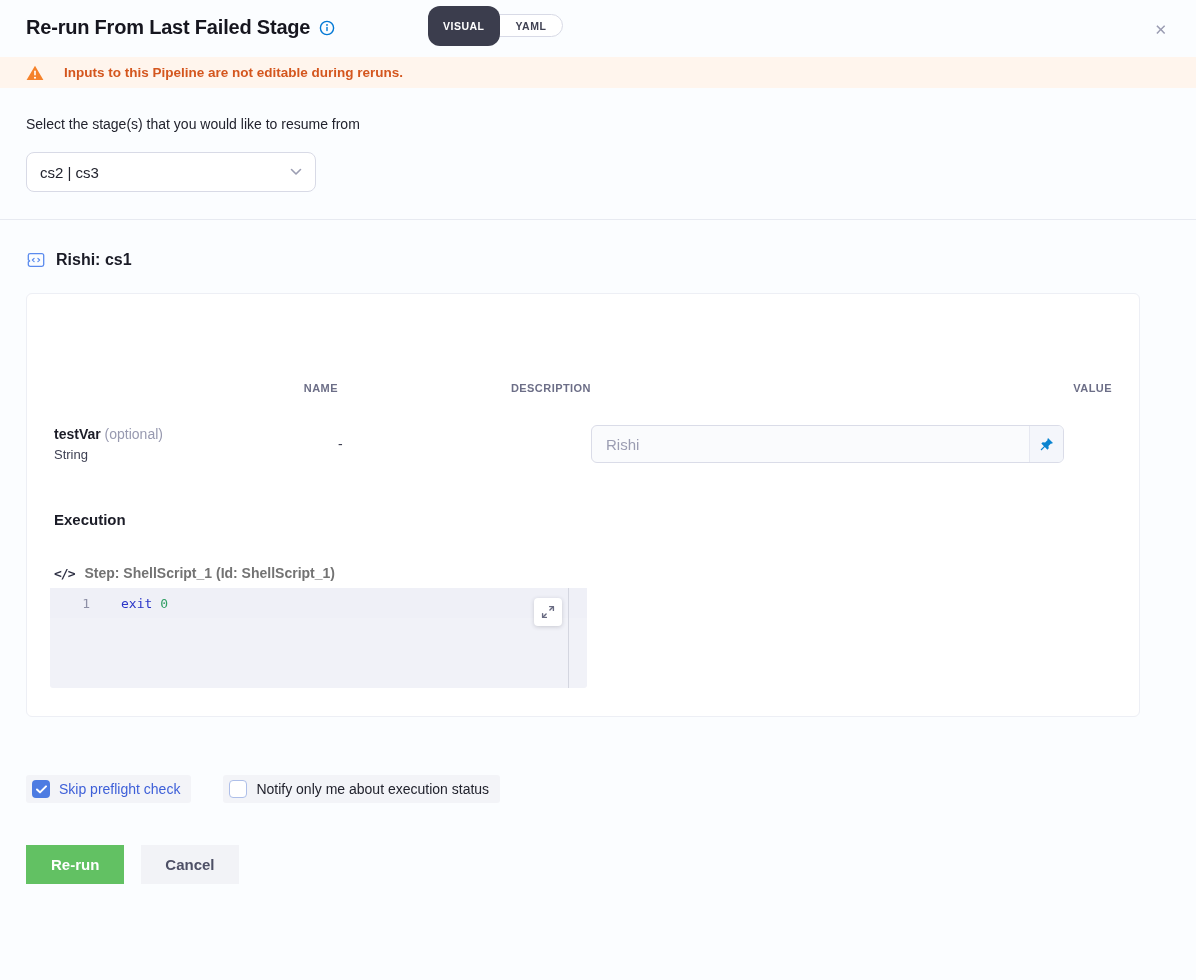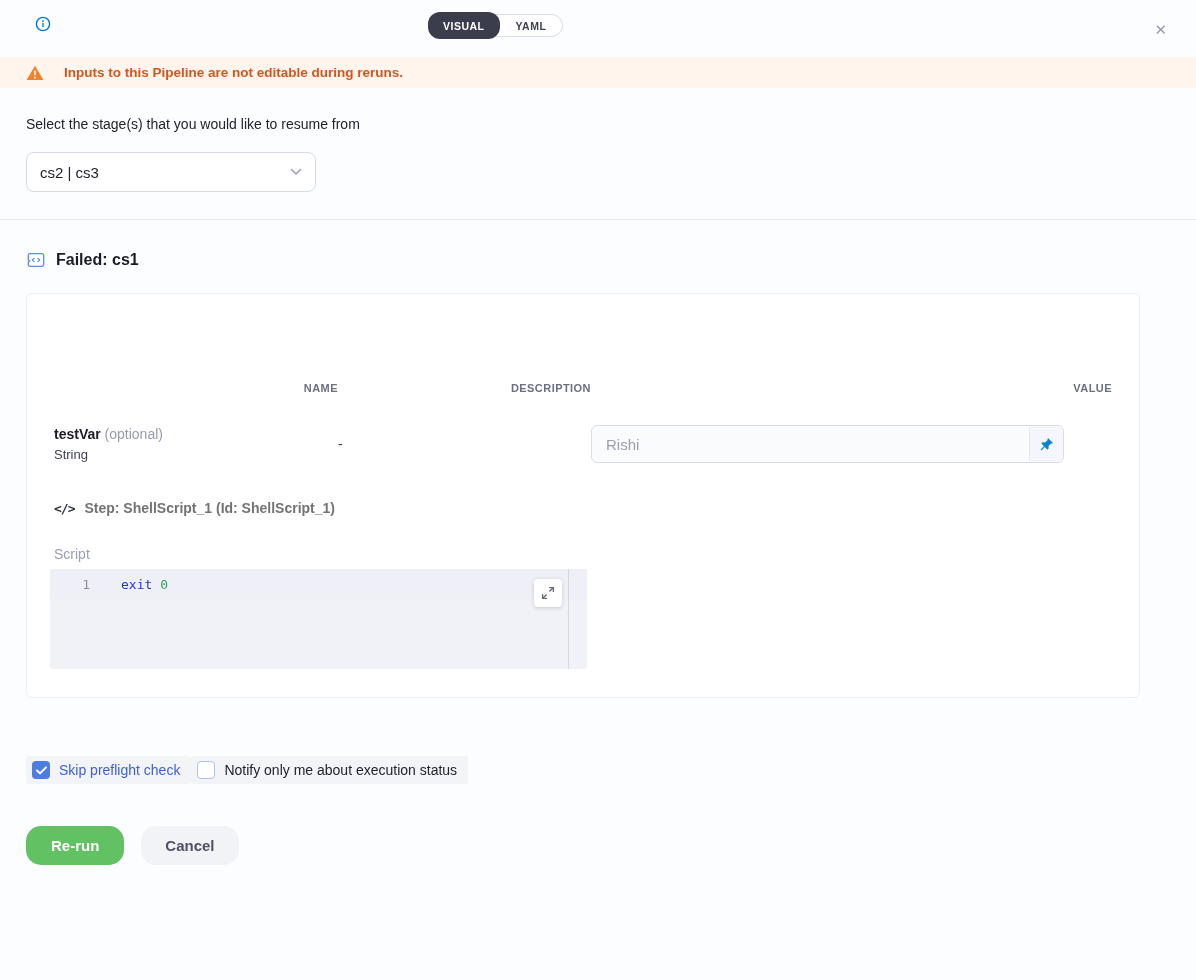--- a/index.html
+++ b/index.html
@@ -14,21 +14,21 @@
   }
 
   
   .header { position: relative; height: 57px; }
   .title-row { display: flex; align-items: center; padding: 16px 0 0 26px; }
   .page-title { font-size: 20px; font-weight: 700; color: #16161f; letter-spacing: -0.2px; }
   .info-icon { margin-left: 9px; display: flex; align-items: center; cursor: pointer; }
   .toggle { position: absolute; left: 428px; top: 14px; display: flex; align-items: center;
             border: 1px solid #d8dae6; border-radius: 12px; background: #fff; height: 23px; }
   .toggle-visual { background: #3b3d4d; color: #fff; border-radius: 12px; padding: 0 15px;
-                   font-size: 10.5px; font-weight: 700; letter-spacing: 0.5px; height: 27px;
+                   font-size: 10.5px; font-weight: 700; letter-spacing: 0.5px; height: 40px;
                    display: flex; align-items: center; margin: -1px 0 -1px -1px; cursor: pointer; }
   .toggle-yaml { color: #3f4152; padding: 0 16px; font-size: 10.5px; font-weight: 700;
                  letter-spacing: 0.5px; display: flex; align-items: center; cursor: pointer; }
   .close-btn { position: absolute; right: 29px; top: 22px; font-size: 15px; color: #9a9cb2;
                cursor: pointer; line-height: 1; }
 
   
   .banner { height: 31px; background: #fff5ed; display: flex; align-items: center;
             padding-left: 26px; gap: 20px; }
   .banner-text { color: #d4561e; font-size: 13.5px; font-weight: 700; }
@@ -81,42 +81,43 @@
   .code { font-family: "DejaVu Sans Mono", monospace; font-size: 13px; padding-left: 11px; }
   .kw { color: #2a35c8; }
   .num { color: #2f9e63; }
   .scroll-divider { position: absolute; top: 0; right: 18px; width: 1px; height: 100%;
                     background: #d4d6e0; }
   .expand-btn { position: absolute; top: 10px; right: 25px; width: 28px; height: 28px;
                 background: #fff; border-radius: 4px; box-shadow: 0 1px 4px rgba(40,41,61,0.20);
                 display: flex; align-items: center; justify-content: center; cursor: pointer; }
 
   
-  .options-row { display: flex; gap: 0; margin-top: 58px; }
+  .options-row { display: flex; gap: 32px; margin-top: 58px; }
   .option-pill { display: flex; align-items: center; gap: 9px; background: #f3f4f8;
                  border-radius: 3px; padding: 5px 11px 5px 6px; cursor: pointer; }
   .checkbox { width: 18px; height: 18px; border-radius: 4px; flex: none;
               display: flex; align-items: center; justify-content: center; }
   .checkbox.checked { background: #4d7ce2; }
   .checkbox.unchecked { background: #fff; border: 1.5px solid #aebfe9; }
   .option-label-blue { font-size: 14px; color: #3d5fd8; }
   .option-label-dark { font-size: 14px; color: #22232e; }
 
   
   .actions { display: flex; gap: 17px; margin-top: 42px; align-items: center; }
-  .btn { height: 39px; border: none; border-radius: 15px; font-family: inherit;
+  .btn { height: 39px; border: none; border-radius: 0; font-family: inherit;
          font-weight: 700; font-size: 15px; cursor: pointer; }
   .btn-rerun { padding: 0 25px; background: #62c163; color: #fff; }
   .btn-cancel { padding: 0 24px; background: #f2f3f7; color: #4e5066; }
 </style>
 </head>
 <body>
 
 <div class="header">
   <div class="title-row">
+    <span class="page-title">Re-run From Last Failed Stage</span>
     <span class="info-icon">
       <svg width="16" height="16" viewBox="0 0 16 16">
         <circle cx="8" cy="8" r="6.6" fill="none" stroke="#0278d5" stroke-width="1.4"></circle>
         <circle cx="8" cy="4.9" r="0.95" fill="#0278d5"></circle>
         <rect x="7.3" y="6.8" width="1.4" height="4.4" rx="0.7" fill="#0278d5"></rect>
       </svg>
     </span>
   </div>
   <div class="toggle">
     <span class="toggle-visual">VISUAL</span>
@@ -150,21 +151,21 @@
 
 <div class="main">
 
   <div class="stage-heading">
     <span style="display:flex;">
       <svg width="20" height="20" viewBox="0 0 20 20">
         <path d="M15.9 3.6 a1.8 1.8 0 0 1 1.8 1.8 v9.2 a1.8 1.8 0 0 1 -1.8 1.8 h-11.8 a1.8 1.8 0 0 1 -1.8 -1.8 v-2.5 l1.3 -1.2 -1.3 -1.2 v-4.3 a1.8 1.8 0 0 1 1.8 -1.8 z" fill="none" stroke="#5b8bee" stroke-width="1.3" stroke-linejoin="round"></path>
         <path d="M8.1 8.3 l-1.7 1.7 1.7 1.7 M11.9 8.3 l1.7 1.7 -1.7 1.7" fill="none" stroke="#5b8bee" stroke-width="1.2" stroke-linecap="round" stroke-linejoin="round"></path>
       </svg>
     </span>
-    <span class="stage-heading-text">Failed: cs1</span>
+    <span class="stage-heading-text">Rishi: cs1</span>
   </div>
 
   <div class="card">
 
 
     <div class="table-head">
       <span>NAME</span>
       <span>DESCRIPTION</span>
       <span>VALUE</span>
     </div>
@@ -181,27 +182,27 @@
       <div class="value-wrap">
         <input class="value-input" type="text" placeholder="Rishi" style="">
         <span class="pin-btn">
           <svg width="15" height="15" viewBox="0 0 16 16">
             <path d="M9.6 1.1 L14.9 6.4 L13.3 7.1 L12.8 6.8 L10.1 9.5 L10.4 12.1 L9 13.5 L6.2 10.7 L2.6 14.3 L1.7 13.4 L5.3 9.8 L2.5 7 L3.9 5.6 L6.5 5.9 L9.2 3.2 L8.9 2.7 Z" fill="#0a84d0"></path>
           </svg>
         </span>
       </div>
     </div>
 
+    <div class="exec-title">Execution</div>
 
     <div class="step-row">
       <span class="code-glyph">&lt;/&gt;</span>
       <span class="step-label">Step: ShellScript_1 (Id: ShellScript_1)</span>
     </div>
 
-    <div class="script-label">Script</div>
 
     <div class="editor">
       <div class="editor-line">
         <span class="line-no">1</span>
         <span class="code"><span class="kw">exit</span> <span class="num">0</span></span>
       </div>
       <div class="scroll-divider"></div>
       <div class="expand-btn">
         <span style="display:flex;">
           <svg width="14" height="14" viewBox="0 0 14 14" stroke="#696b82" stroke-width="1.4" fill="none" stroke-linecap="round" stroke-linejoin="round">

